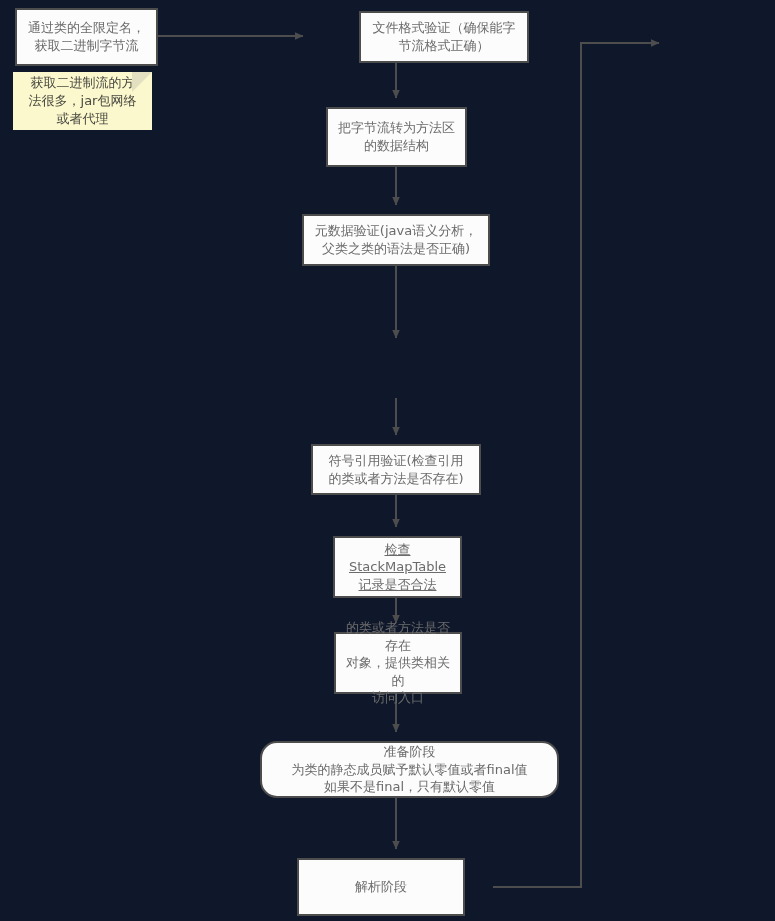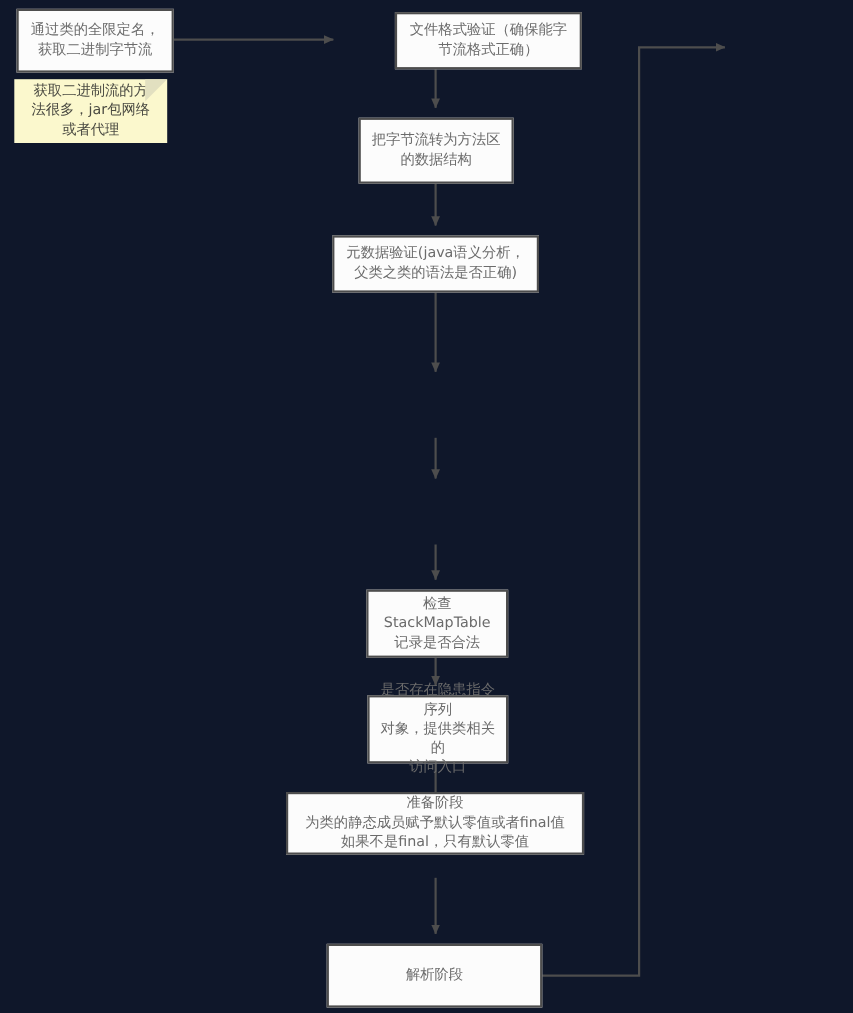--- a/index.html
+++ b/index.html
@@ -141,37 +141,41 @@
     <span>把字节流转为方法区
 的数据结构</span>
   </div>
 
   <div class="node" style="left:302px; top:214px; width:188px; height:52px;">
     <span>元数据验证(java语义分析，
 父类之类的语法是否正确)</span>
   </div>
 
 
+  <div class="node" style="left:311px; top:444px; width:170px; height:51px;">
+    <span>符号引用验证(检查引用
+的类或者方法是否存在)</span>
+  </div>
 
-  <div class="node" style="left:333px; top:536px; width:129px; height:62px;">
+  <div class="node" style="left:333px; top:536px; width:129px; height:62px;text-decoration:underline;">
     <span>检查
 StackMapTable
 记录是否合法</span>
   </div>
 
   <div class="node" style="left:334px; top:632px; width:128px; height:62px;">
-    <span>是否存在隐患指令序列
+    <span>的类或者方法是否存在
 对象，提供类相关的
 访问入口</span>
   </div>
 
-  <div class="node" style="left:260px; top:720px; width:271px; height:57px;">
+  <div class="node" style="left:260px; top:741px; width:299px; height:57px;border-radius:17px;">
     <span>准备阶段
 为类的静态成员赋予默认零值或者final值
 如果不是final，只有默认零值</span>
   </div>
 
-  <div class="node" style="left:297px; top:858px; width:196px; height:58px;">
+  <div class="node" style="left:297px; top:858px; width:168px; height:58px;">
     <span>解析阶段</span>
   </div>
 
 
 </div>
 
 </body></html>

